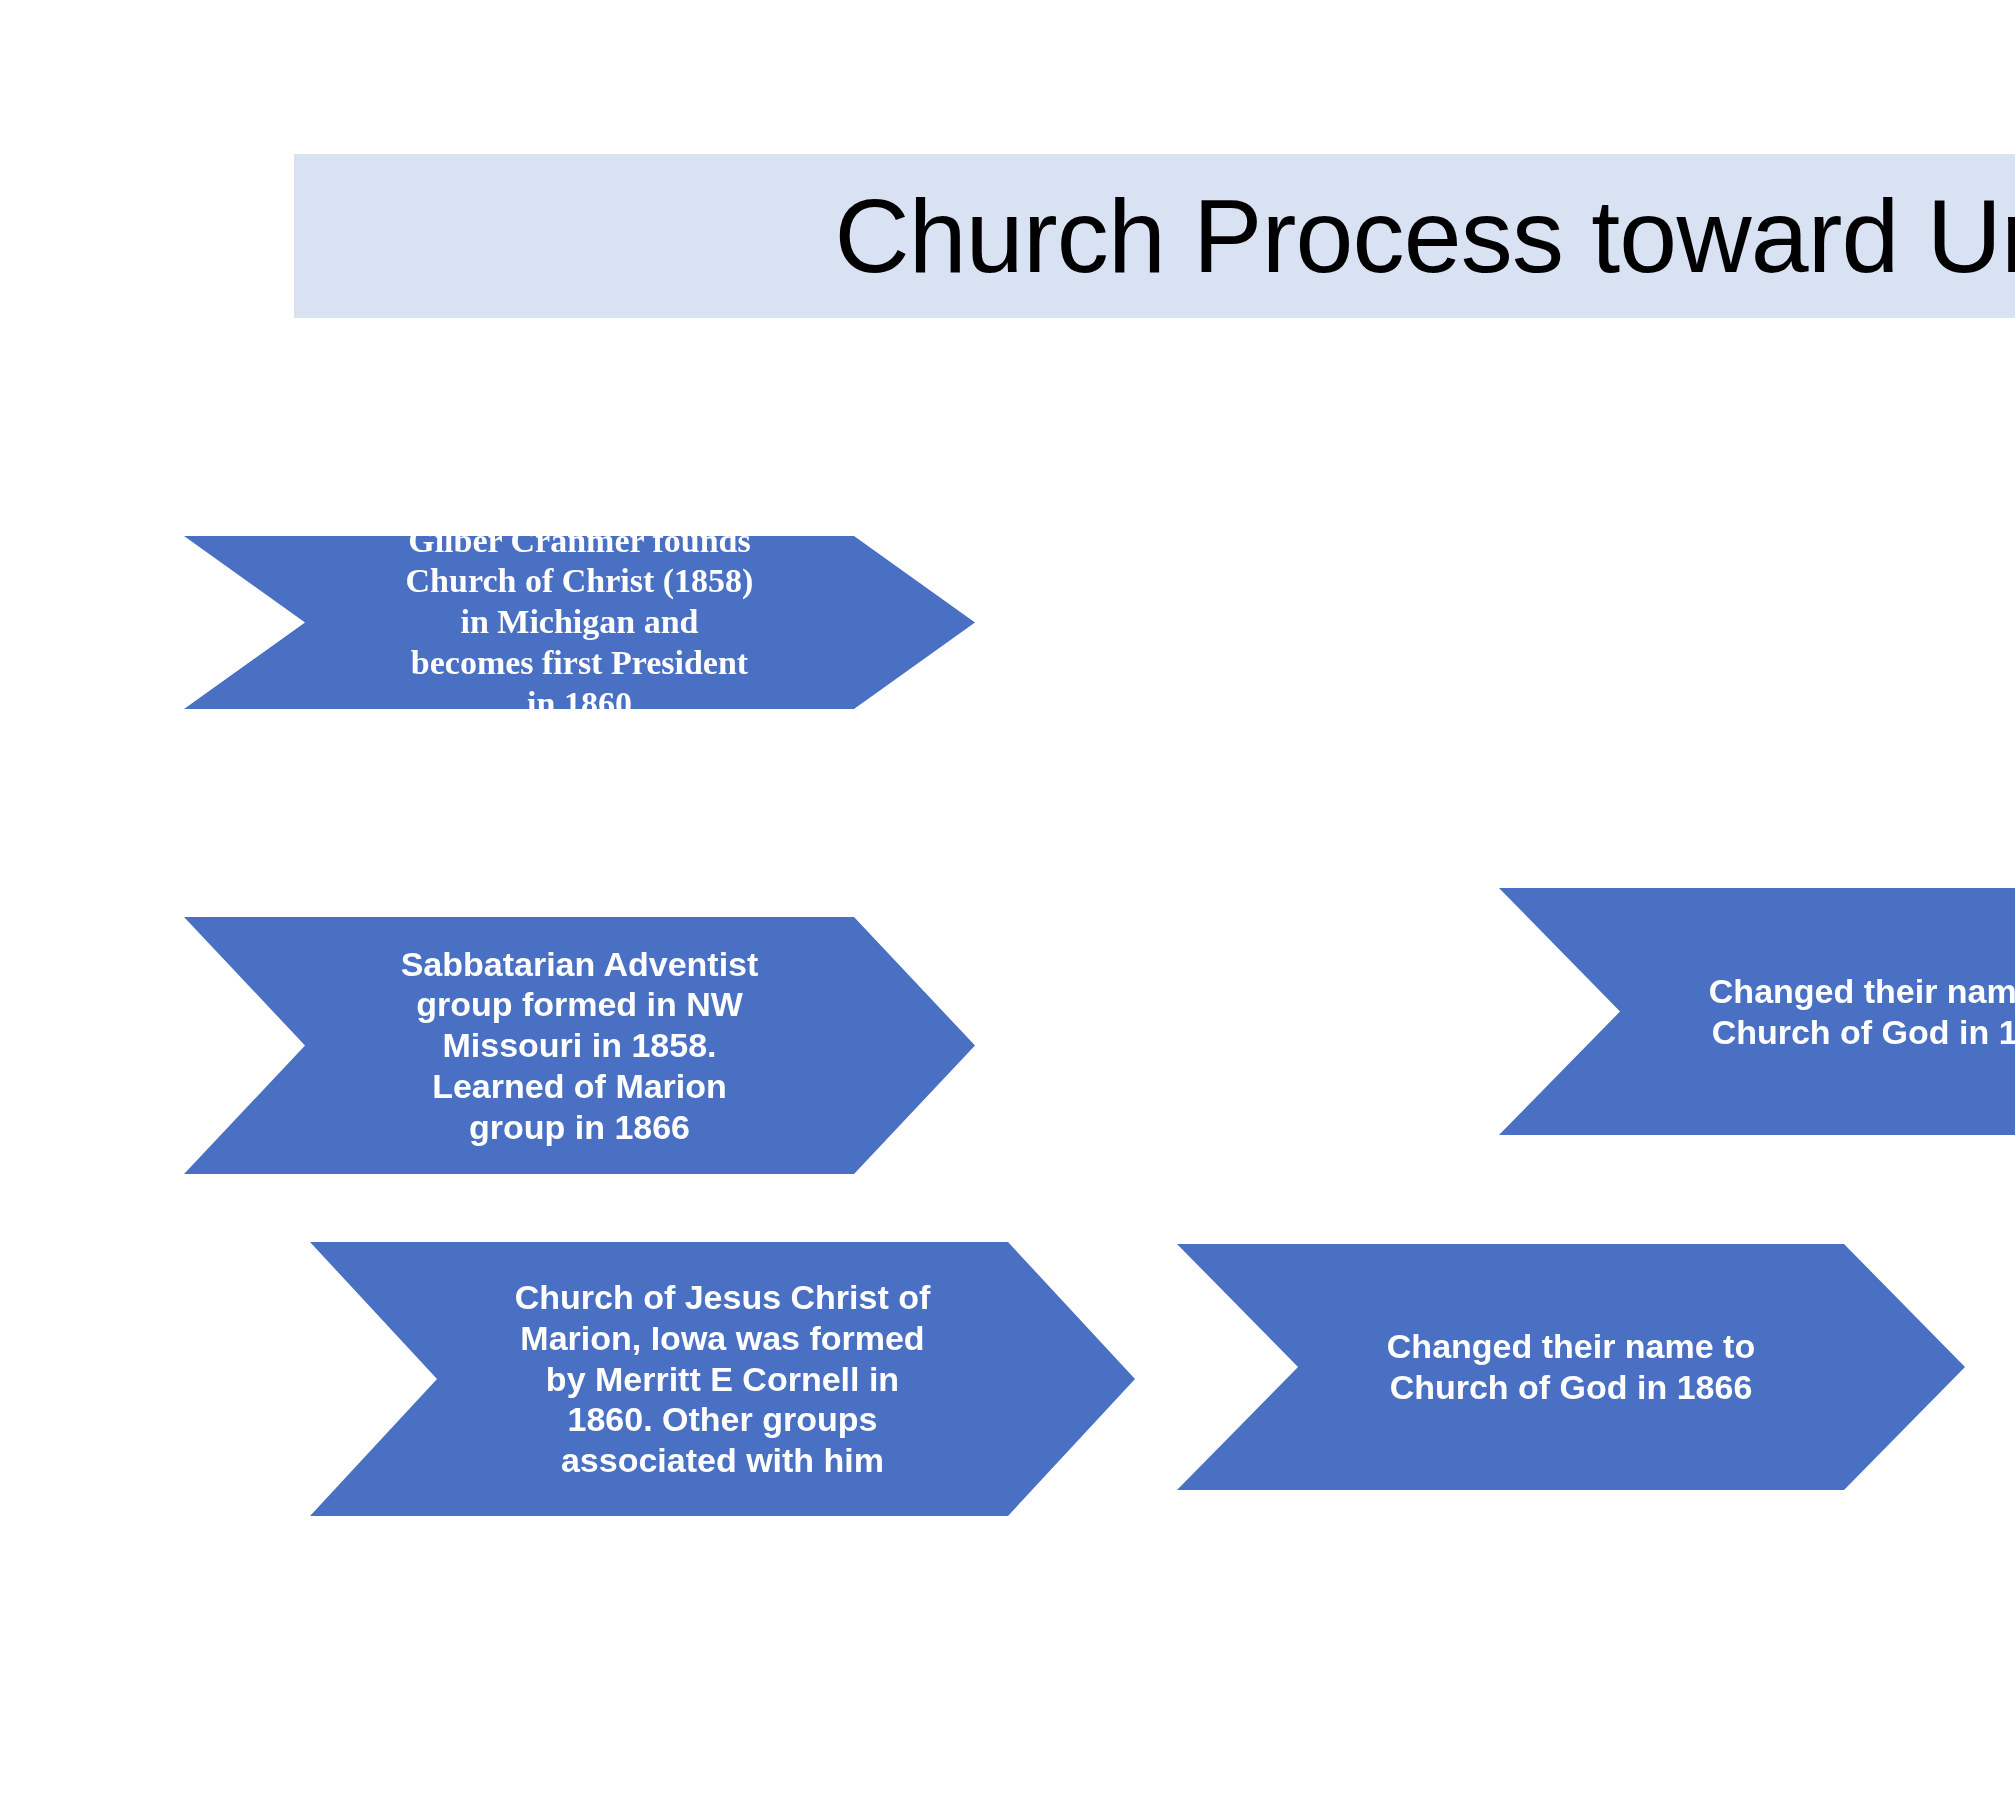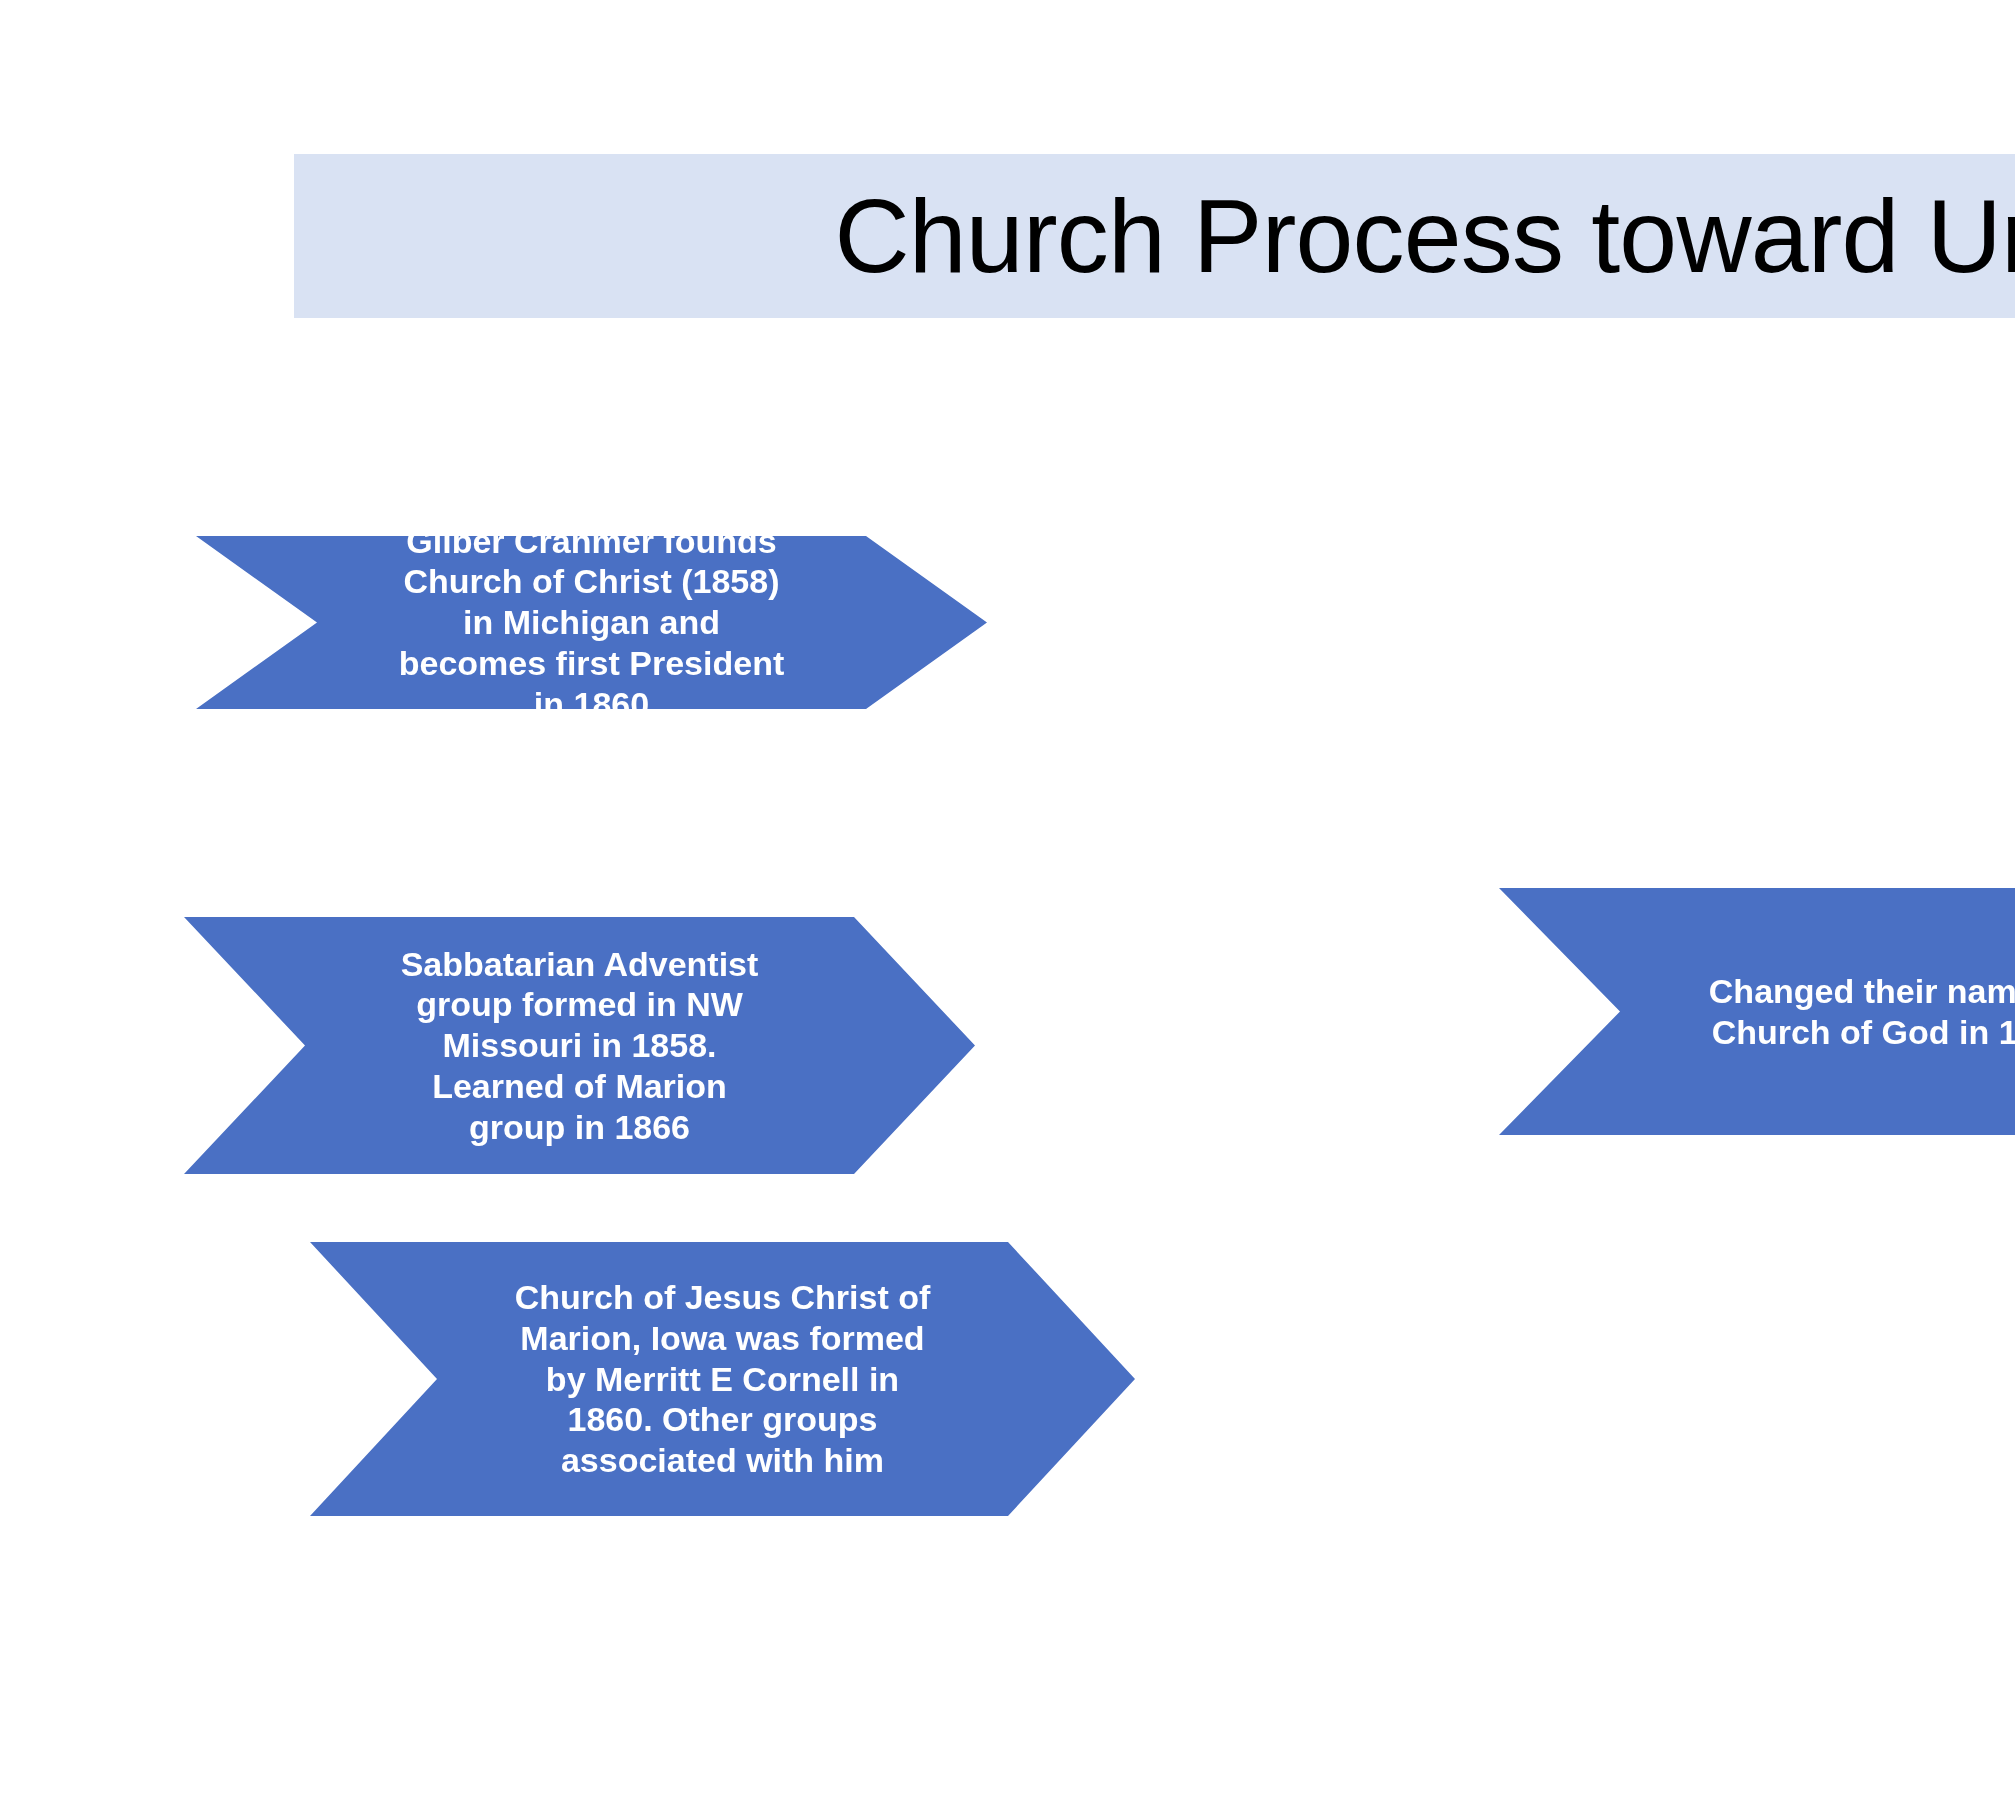--- a/index.html
+++ b/index.html
@@ -80,21 +80,21 @@
     <path d="M 5685 1282
              C 5800 1286, 5862 1310, 5862 1460
              L 5862 2455
              C 5862 2512, 5872 2528, 5905 2532
              C 5872 2536, 5862 2552, 5862 2610
              L 5862 3660
              C 5862 3810, 5800 3834, 5685 3838"></path>
     <line x1="5905" y1="2532" x2="6045" y2="2532"></line>
   </svg>
 
-  <div class="chevron" style="left:196px; top:536px; width:791px; height:173px;">
+  <div class="chevron" style="left:184px; top:536px; width:791px; height:173px;font-family:Liberation Serif, serif;">
     <div class="chevron-label">Gilber Cranmer founds
 Church of Christ (1858)
 in Michigan and
 becomes first President
 in 1860</div>
   </div>
 
   <div class="chevron" style="left:184px; top:889px; width:791px; height:257px;margin-top:28px;">
     <div class="chevron-label">Sabbatarian Adventist
 group formed in NW
@@ -104,20 +104,24 @@
   </div>
 
   <div class="chevron" style="left:310px; top:1242px; width:825px; height:274px;justify-content:center; --d:127px;">
     <div class="chevron-label">Church of Jesus Christ of
 Marion, Iowa was formed
 by Merritt E Cornell in
 1860. Other groups
 associated with him</div>
   </div>
 
+  <div class="chevron" style="left:1177px; top:1244px; width:788px; height:246px;">
+    <div class="chevron-label">Changed their name to
+Church of God in 1866</div>
+  </div>
 
   <div class="chevron" style="left:1499px; top:888px; width:788px; height:247px;">
     <div class="chevron-label">Changed their name to
 Church of God in 1874</div>
   </div>
 
 </div>
 
 
 </body></html>

